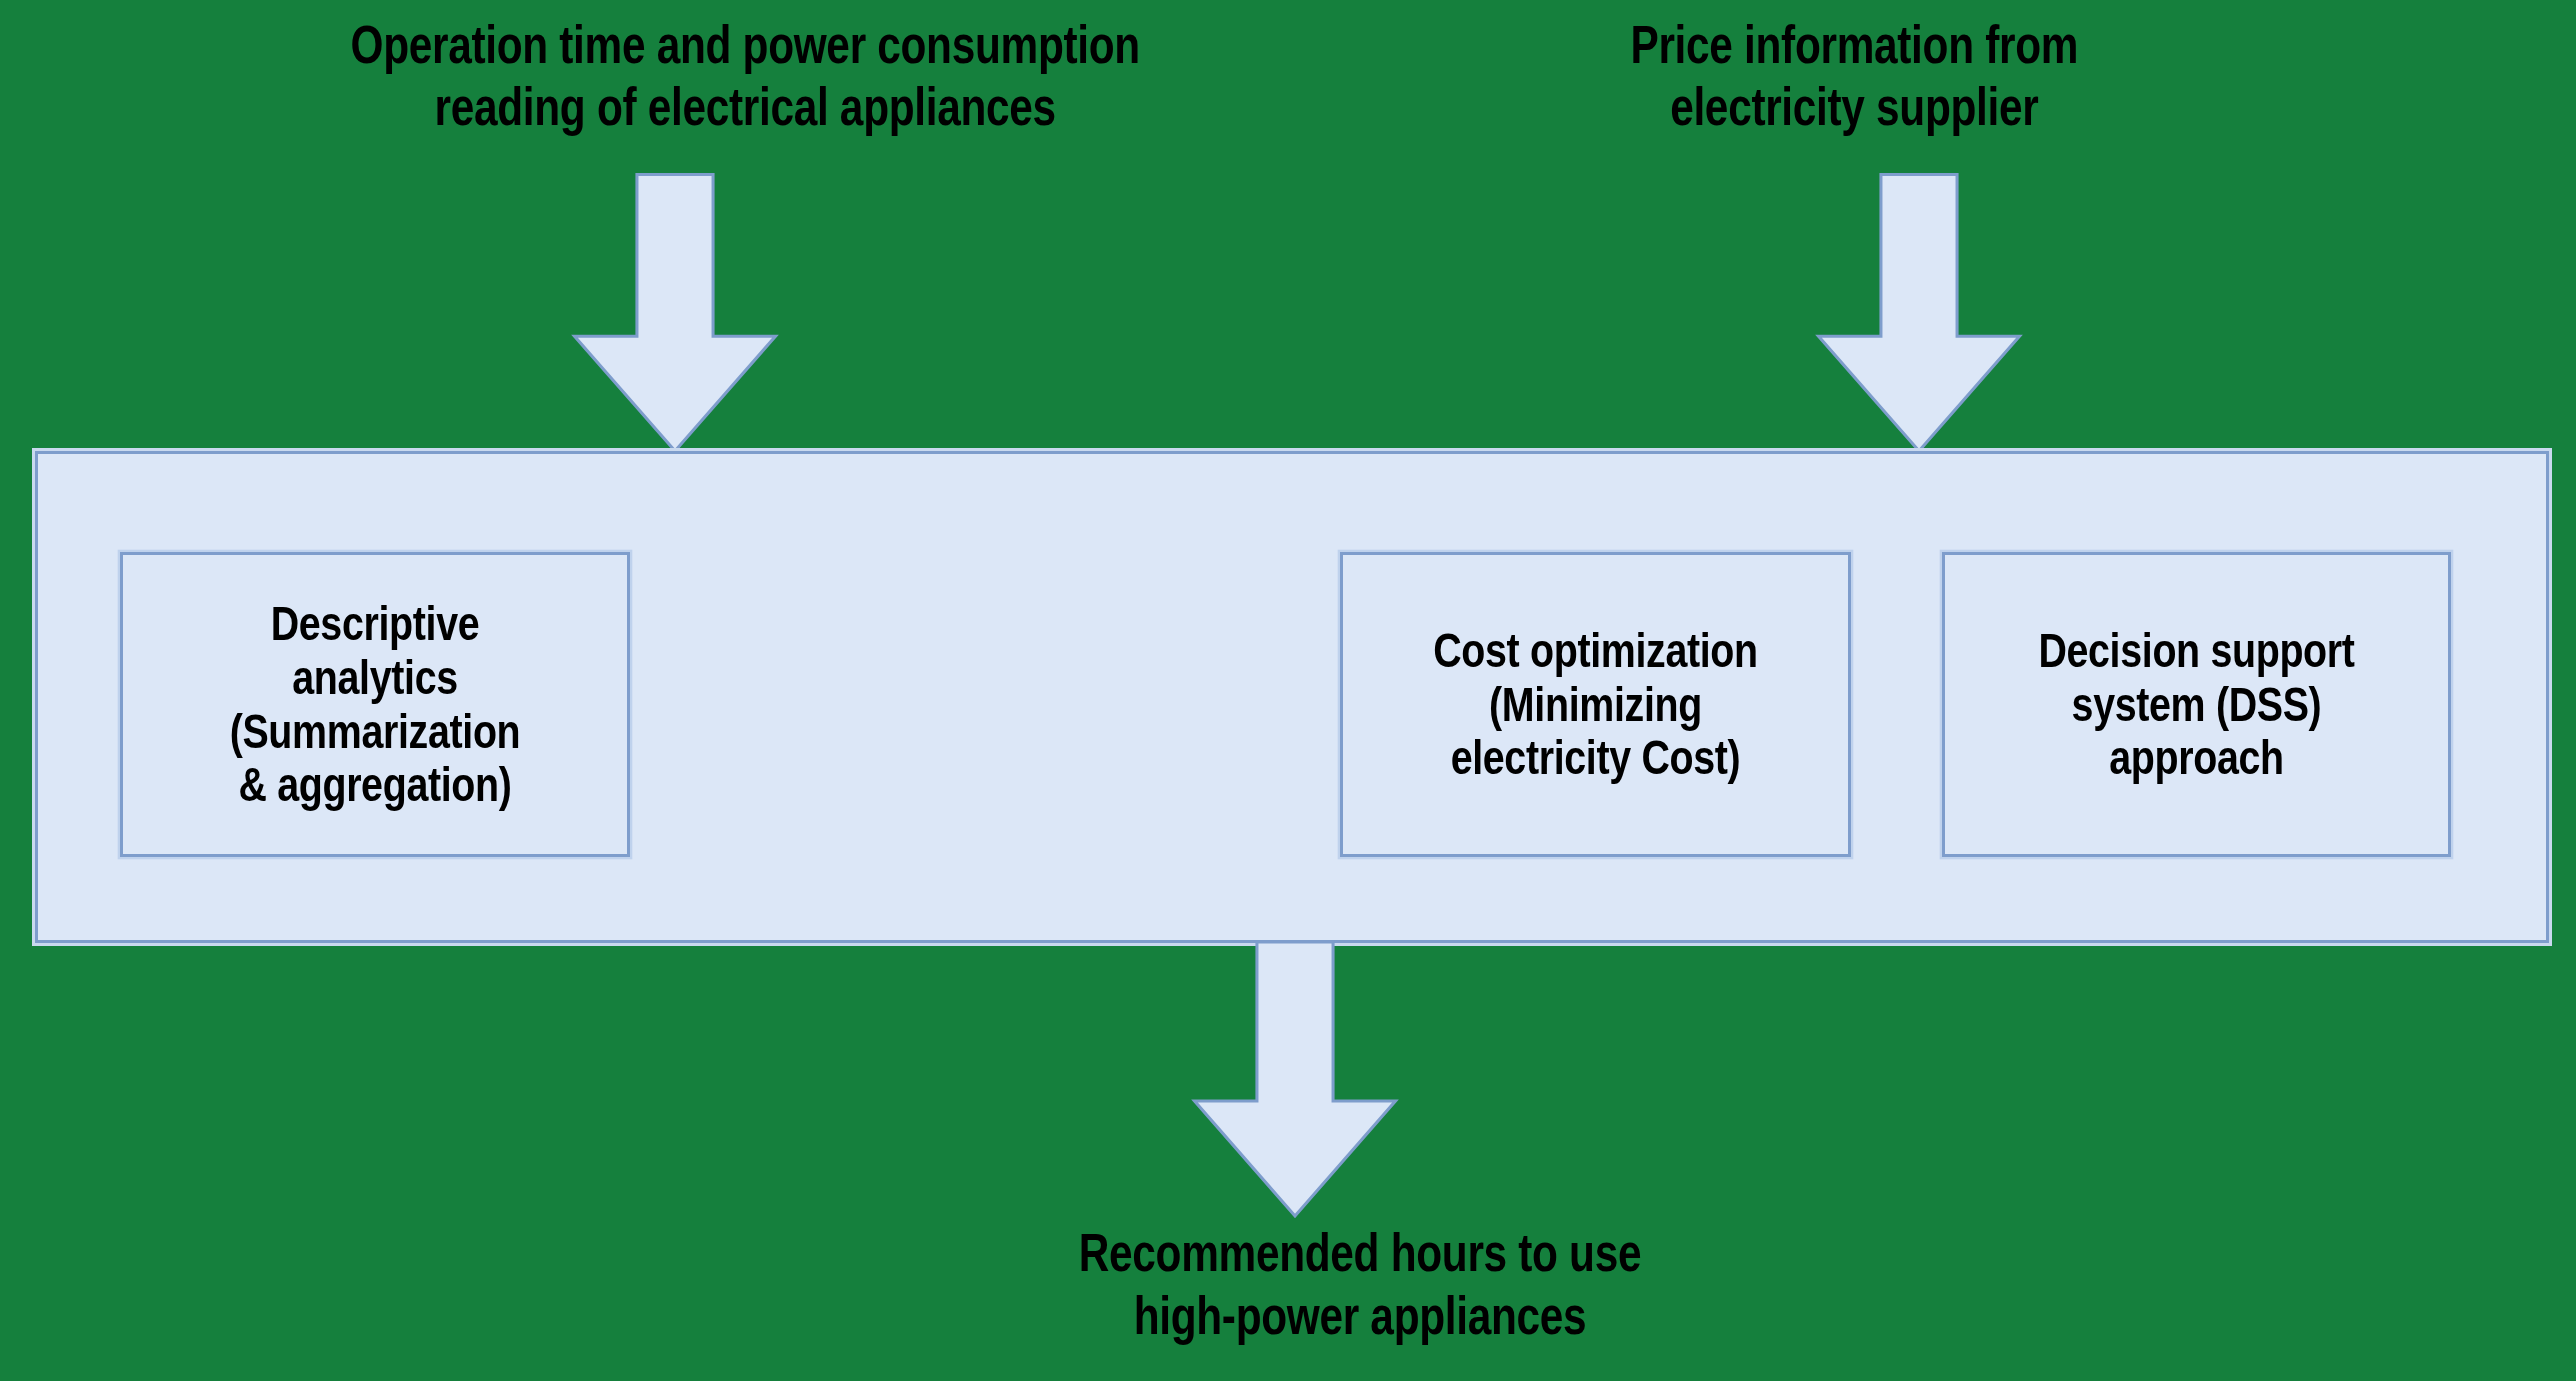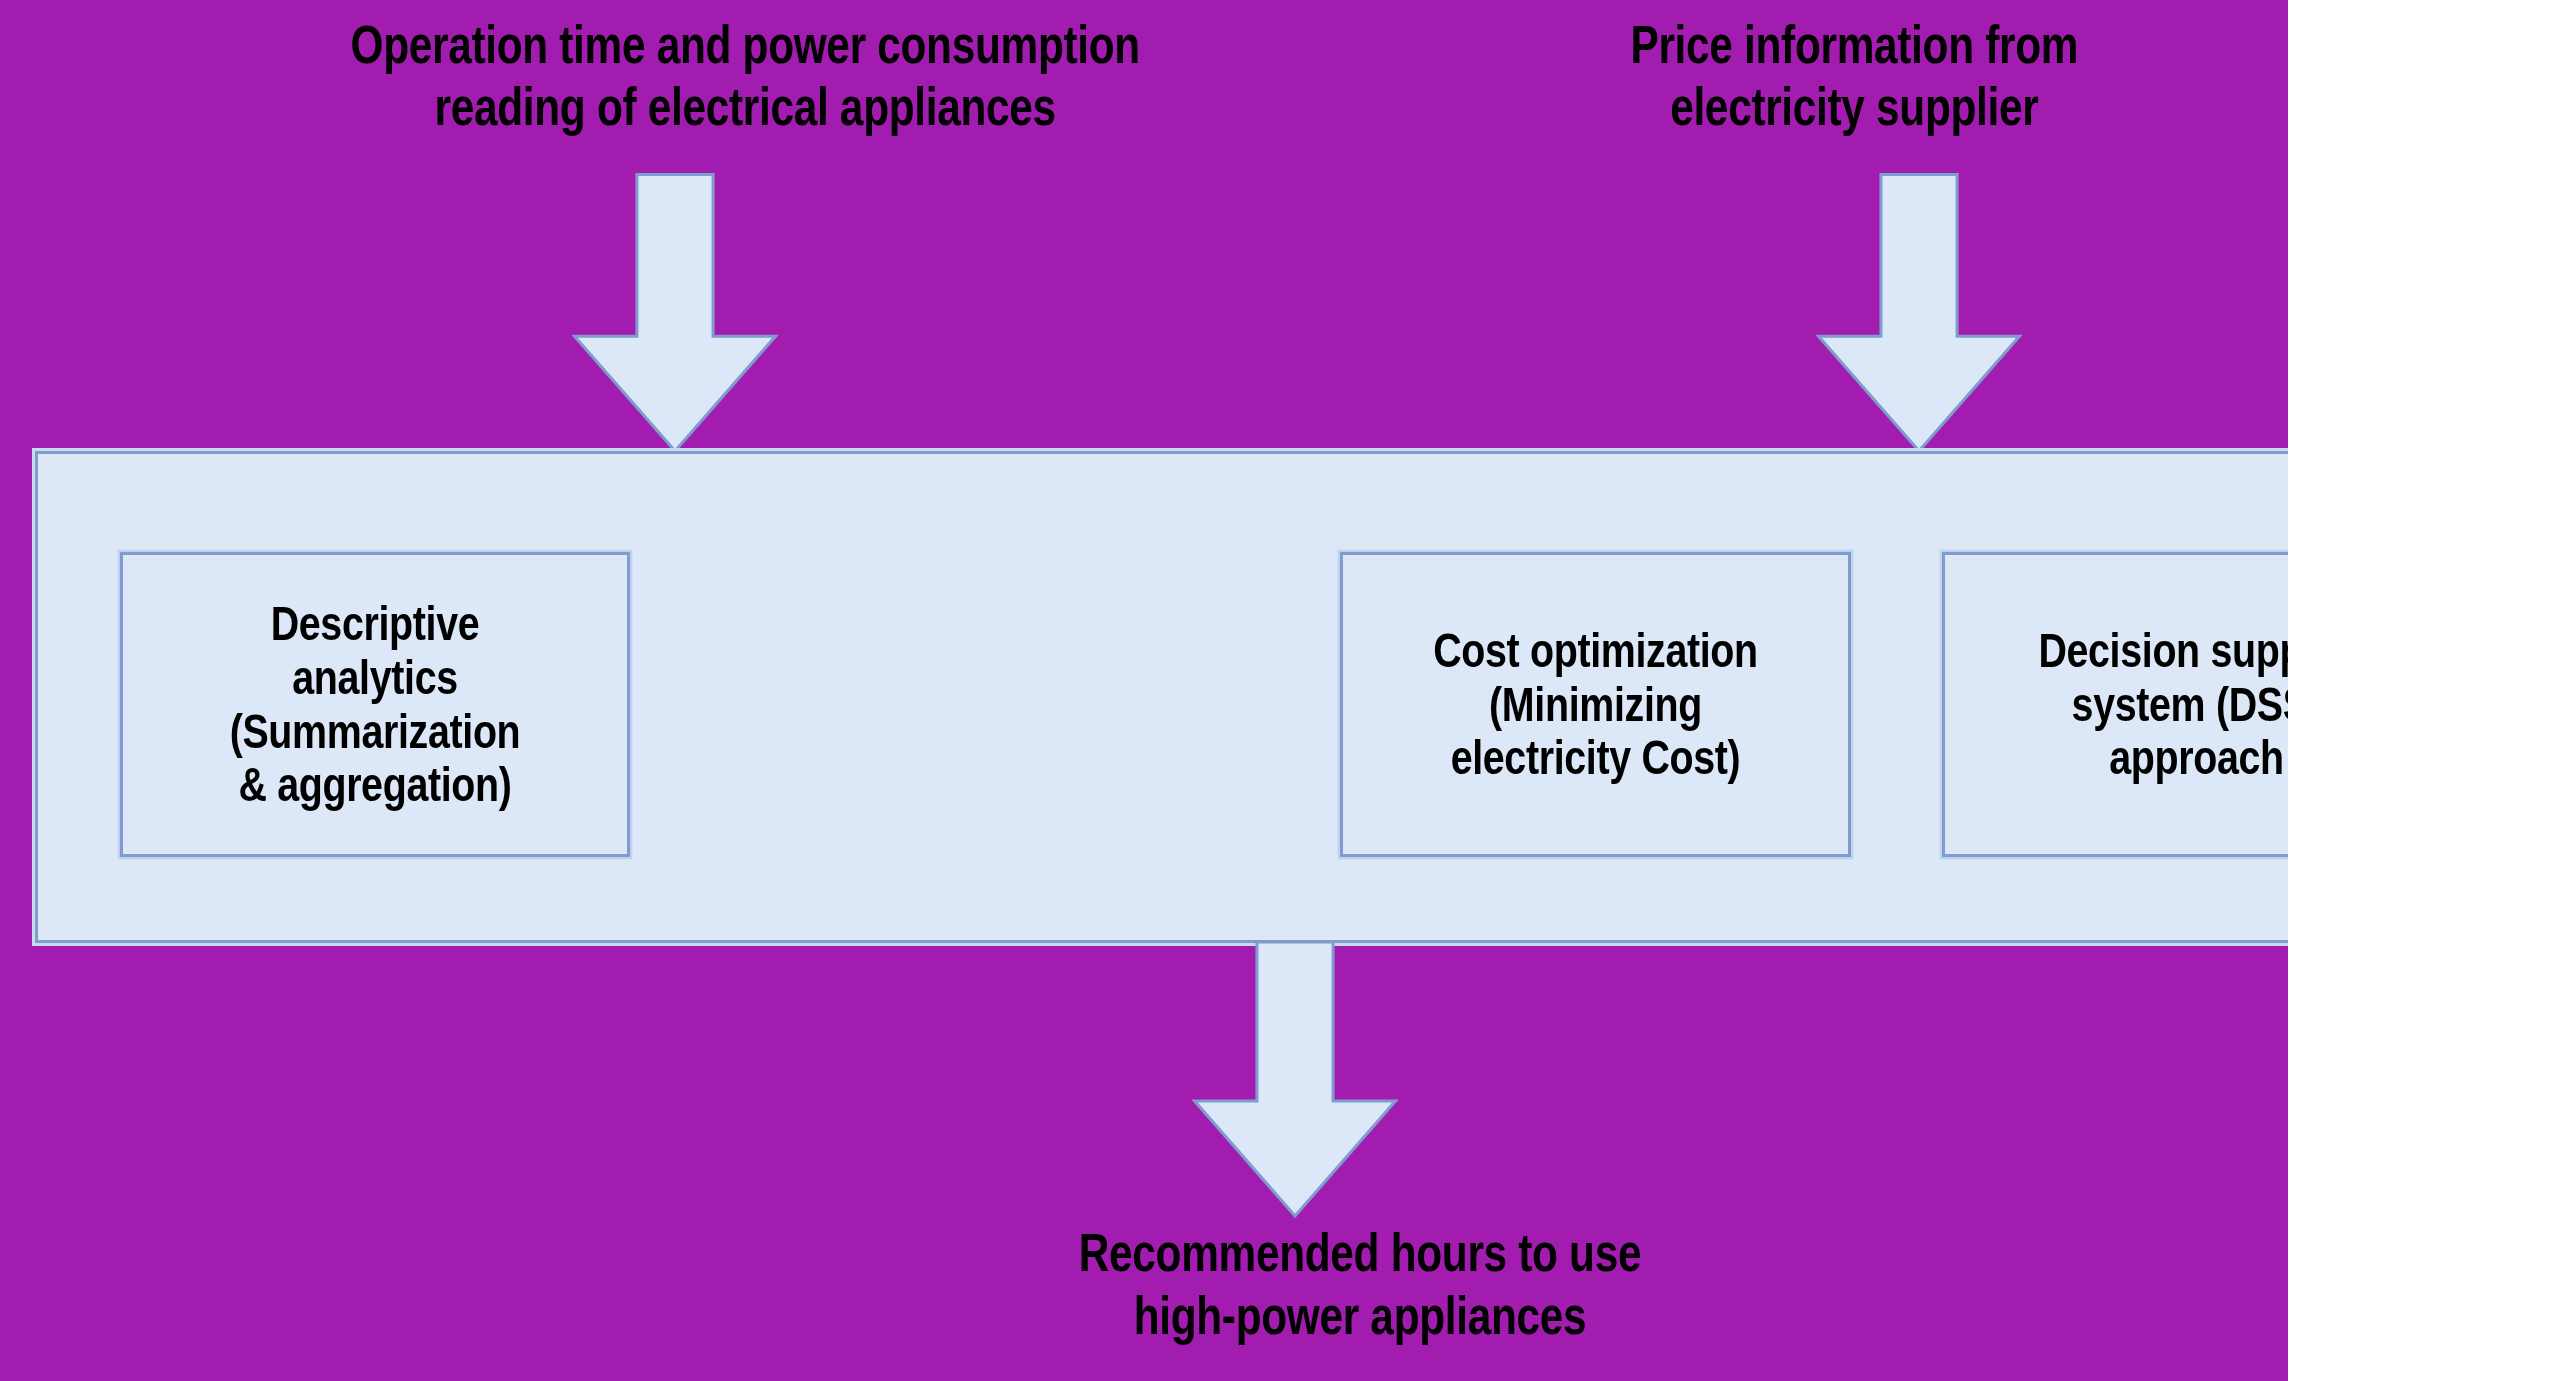--- a/index.html
+++ b/index.html
@@ -5,23 +5,23 @@
   html, body {
     margin: 0;
     padding: 0;
     background: #ffffff;
   }
   body {
     font-family: "Liberation Sans", "DejaVu Sans", sans-serif;
   }
   #canvas {
     position: relative;
-    width: 2288px;
+    width: 2576px;
     height: 1381px;
-    background: #a21caf;
+    background: #15803d;
     overflow: hidden;
   }
 
   
   .caption {
     position: absolute;
     text-align: center;
     font-weight: bold;
     color: #000000;
     line-height: 1.18;

